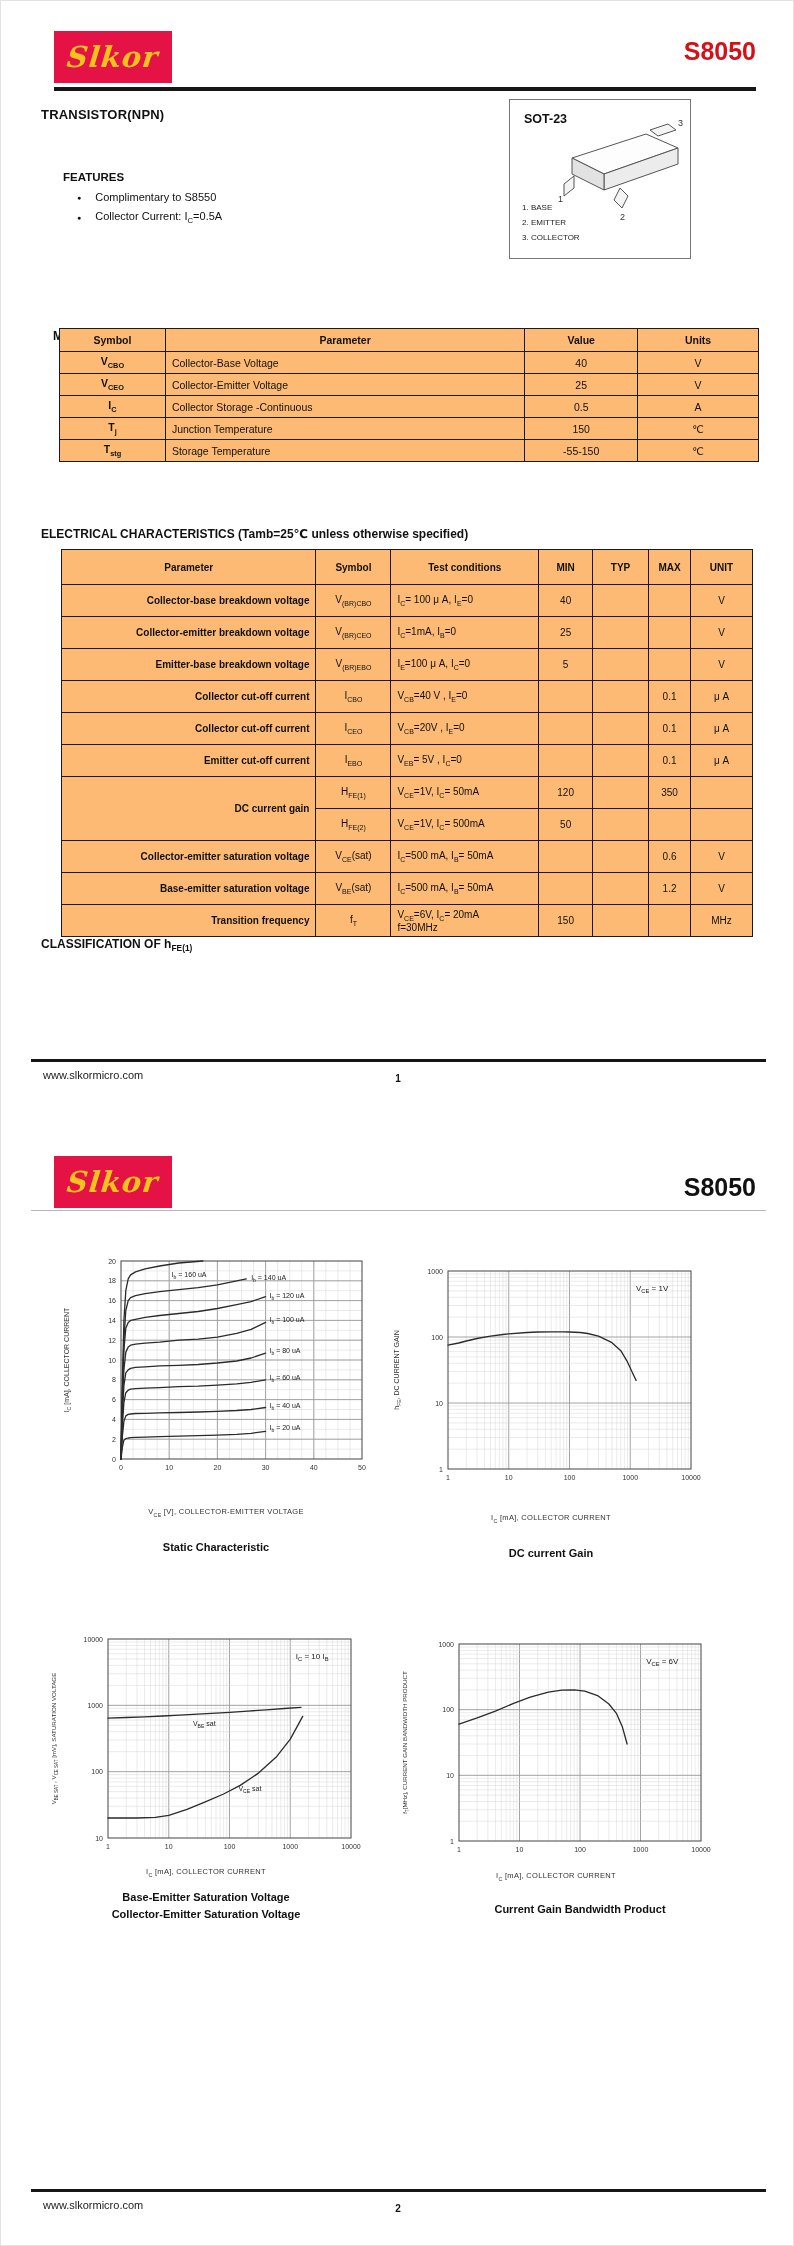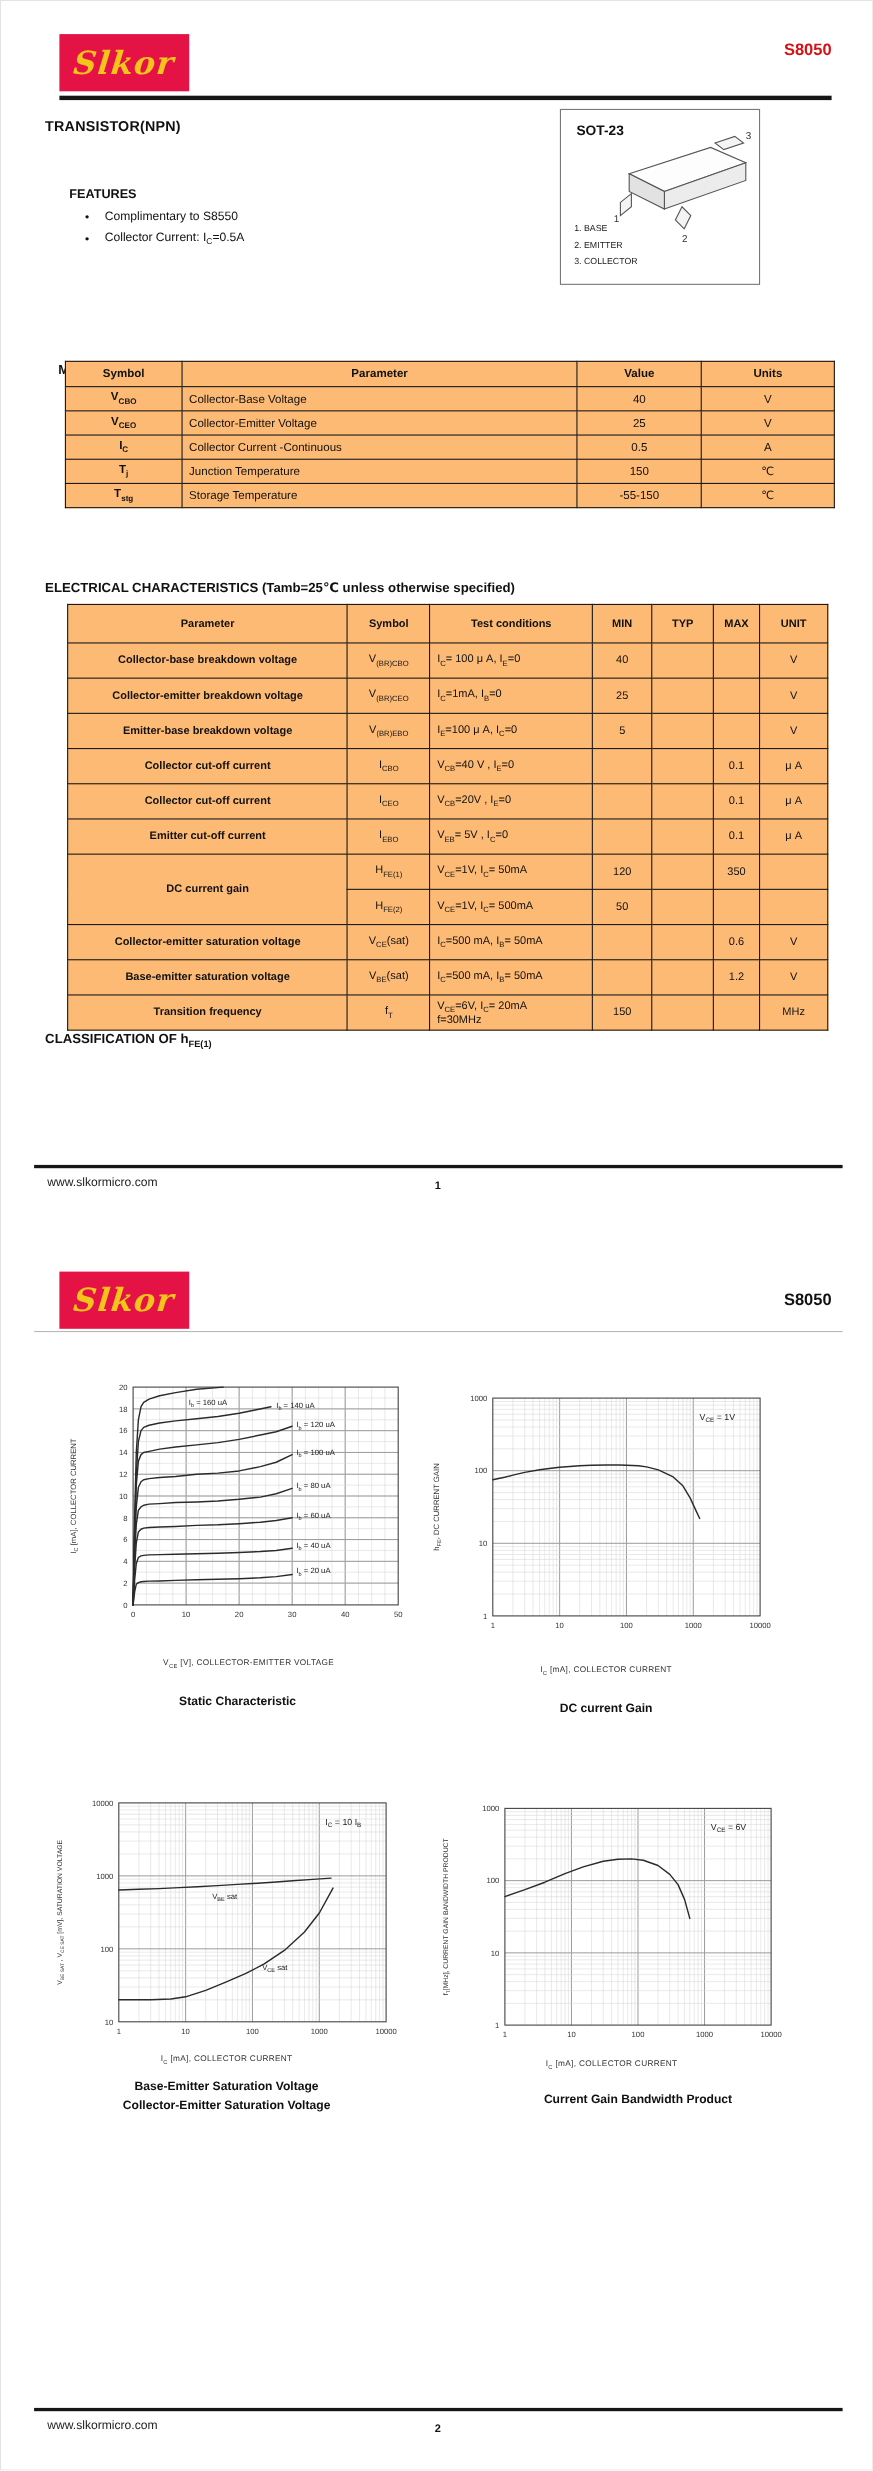--- a/index.html
+++ b/index.html
@@ -6,21 +6,21 @@
   #doc{position:relative;width:794px;height:2246px;background:#fff;overflow:hidden;
        font-family:"Liberation Sans","DejaVu Sans",sans-serif;color:#111;
        border:1px solid #e3e3e3;box-sizing:border-box;}
   .abs{position:absolute;}
   
   .logo{width:118px;height:52px;background:#e51245;display:flex;align-items:center;justify-content:center;}
   .logo-text{font-family:"DejaVu Serif","Liberation Serif",serif;font-style:italic;font-weight:bold;
              font-size:29px;color:#f5c41c;letter-spacing:1px;transform:skewX(-6deg);}
   .rule-thick{background:#161616;}
   .rule-thin{background:#b8b8b8;}
-  .partnum{width:200px;text-align:right;font-size:15px;font-weight:bold;}
+  .partnum{width:200px;text-align:right;font-size:25px;font-weight:bold;}
   .pn-red{color:#d31116;}
   .pn-black{color:#111;}
   .doc-title{font-size:13px;font-weight:bold;letter-spacing:0.2px;}
   .features-heading{font-size:11.5px;font-weight:bold;}
   .feat{font-size:11px;display:flex;align-items:center;}
   .feat .dot{font-size:7px;margin-right:14px;}
   .sec-heading{font-size:12px;font-weight:bold;}
   
   .sot-box{width:180px;height:158px;border:1px solid #777;background:#fff;}
   .sot-name{position:absolute;left:14px;top:12px;font-size:12.5px;font-weight:bold;}
@@ -31,21 +31,21 @@
   td,th{border:1px solid #1a1a1a;padding:2px 6px;font-size:10.5px;vertical-align:middle;}
   th{font-weight:bold;text-align:center;}
   .t-max{left:58px;top:327px;width:700px;}
   .t-max th{height:18px;}
   .t-max td{height:17px;}
   .t-ec{left:60px;top:548px;width:692px;}
   .t-ec th{height:30px;font-size:10px;}
   .t-ec td{height:27px;font-size:10px;}
   .t-cl{left:60px;top:956px;width:695px;}
   .t-cl td{height:18px;}
-  td.pn{font-weight:bold;text-align:center;}
+  td.pn{font-weight:bold;text-align:right;}
   td.pl{text-align:left;}
   td.sym{font-weight:bold;text-align:center;}
   td.cc{text-align:center;}
   td.cl{text-align:left;}
   
   .footer-url{font-size:11px;color:#222;}
   .footer-page{font-size:10px;font-weight:bold;text-align:center;width:794px;left:0;}
   
   svg.chart{position:absolute;background:#fff;}
   #chart0{left:55px;top:1232px;}
@@ -123,21 +123,21 @@
           <td class="cc">V</td>
         </tr>
         <tr>
           <td class="sym">V<sub>CEO</sub></td>
           <td class="pl">Collector-Emitter Voltage</td>
           <td class="cc">25</td>
           <td class="cc">V</td>
         </tr>
         <tr>
           <td class="sym">I<sub>C</sub></td>
-          <td class="pl">Collector Current -Continuous</td>
+          <td class="pl">Collector Storage -Continuous</td>
           <td class="cc">0.5</td>
           <td class="cc">A</td>
         </tr>
         <tr>
           <td class="sym">T<sub>j</sub></td>
           <td class="pl">Junction Temperature</td>
           <td class="cc">150</td>
           <td class="cc">℃</td>
         </tr>
         <tr>

